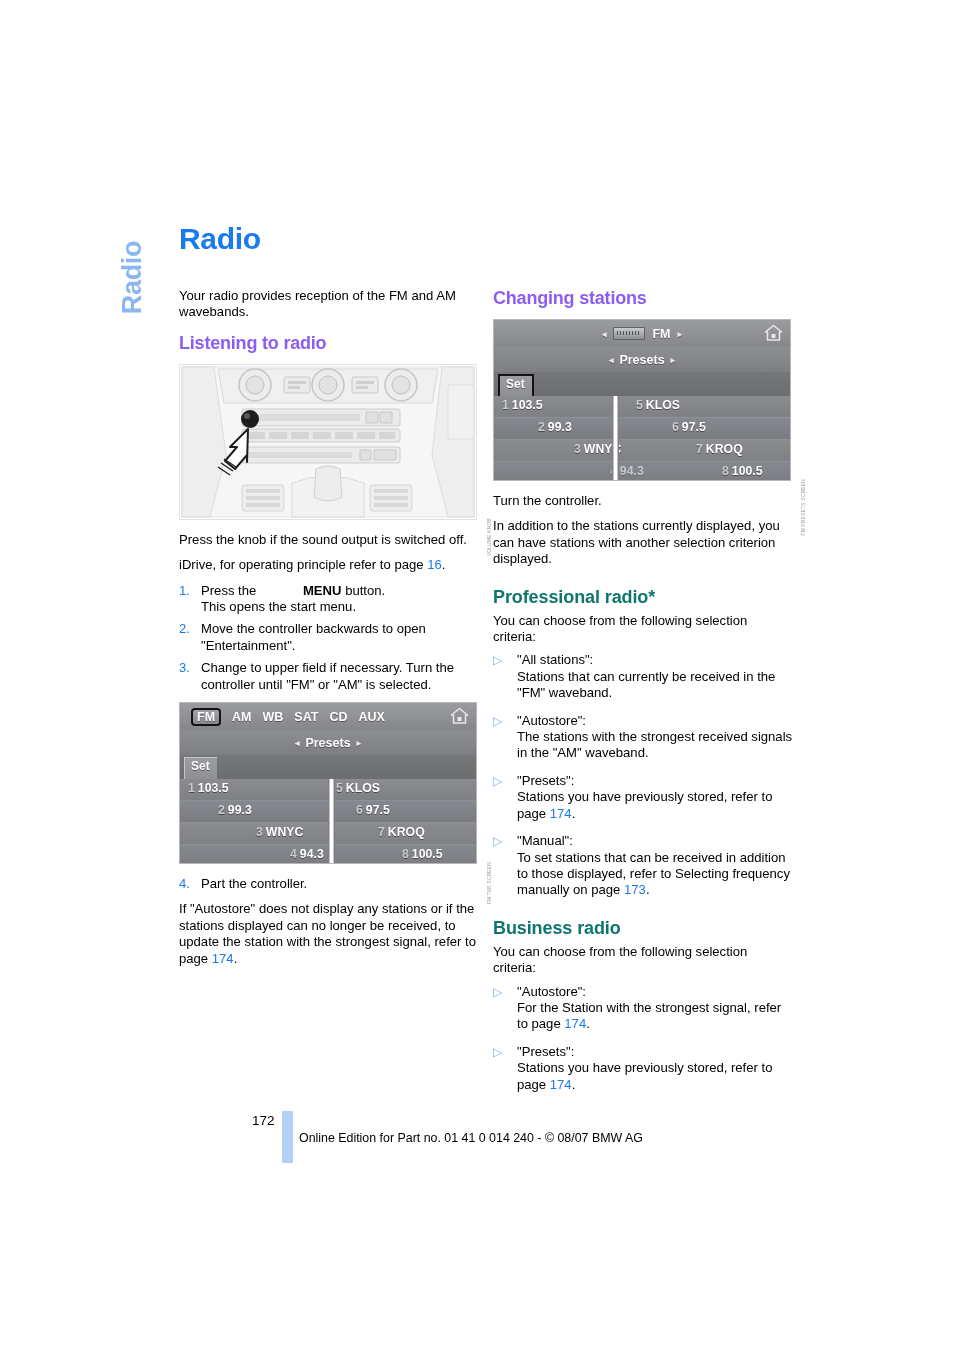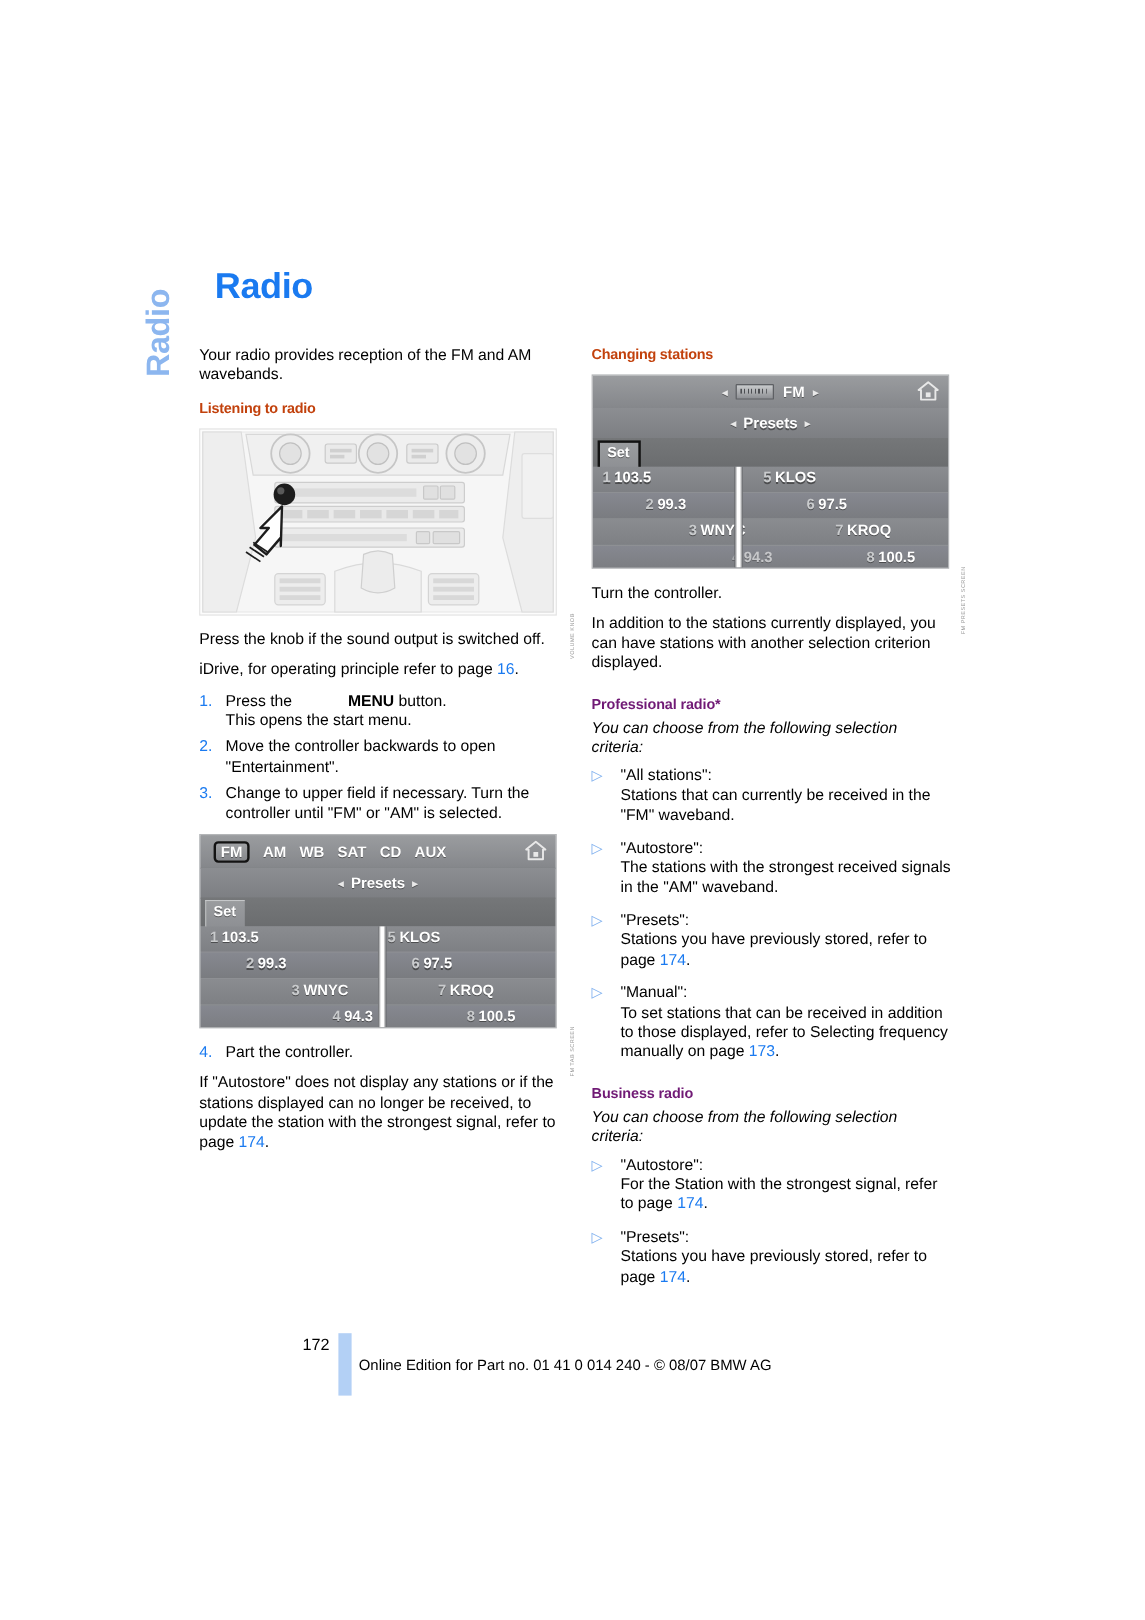--- a/index.html
+++ b/index.html
@@ -56,44 +56,44 @@
     color: #1a7af0;
     letter-spacing: -0.3px;
   }
 
   
   .col {
     position: absolute;
     top: 288px;
     width: 300px;
   }
-  .col-left  { left: 166px; }
+  .col-left  { left: 179px; }
   .col-right { left: 493px; }
 
   p, .para {
     margin: 0 0 9px 0;
     font-size: 13.1px;
     line-height: 16.4px;
     color: #000;
   }
-  .para.tight { margin-bottom: 7px; font-style: italic; }
+  .para.tight { margin-bottom: 7px; }
 
   h2.section {
-    font-size: 12px;
-    font-weight: bold;
-    color: #c2410c;
+    font-size: 18px;
+    font-weight: bold;
+    color: #8b5cf6;
     margin: 12px 0 10px 0;
     letter-spacing: -0.2px;
   }
   h2.section.first { margin-top: 0; }
 
   h3.subsection {
-    font-size: 12px;
-    font-weight: bold;
-    color: #701a75;
+    font-size: 18px;
+    font-weight: bold;
+    color: #0f766e;
     margin: 19px 0 5px 0;
     letter-spacing: -0.1px;
   }
 
   .pageref { color: #1a7af0; text-align: right; }
   .bold { font-weight: bold; padding-left: 43px; }
 
   
   .steps { margin: 4px 0 9px 0; }
   .step {

